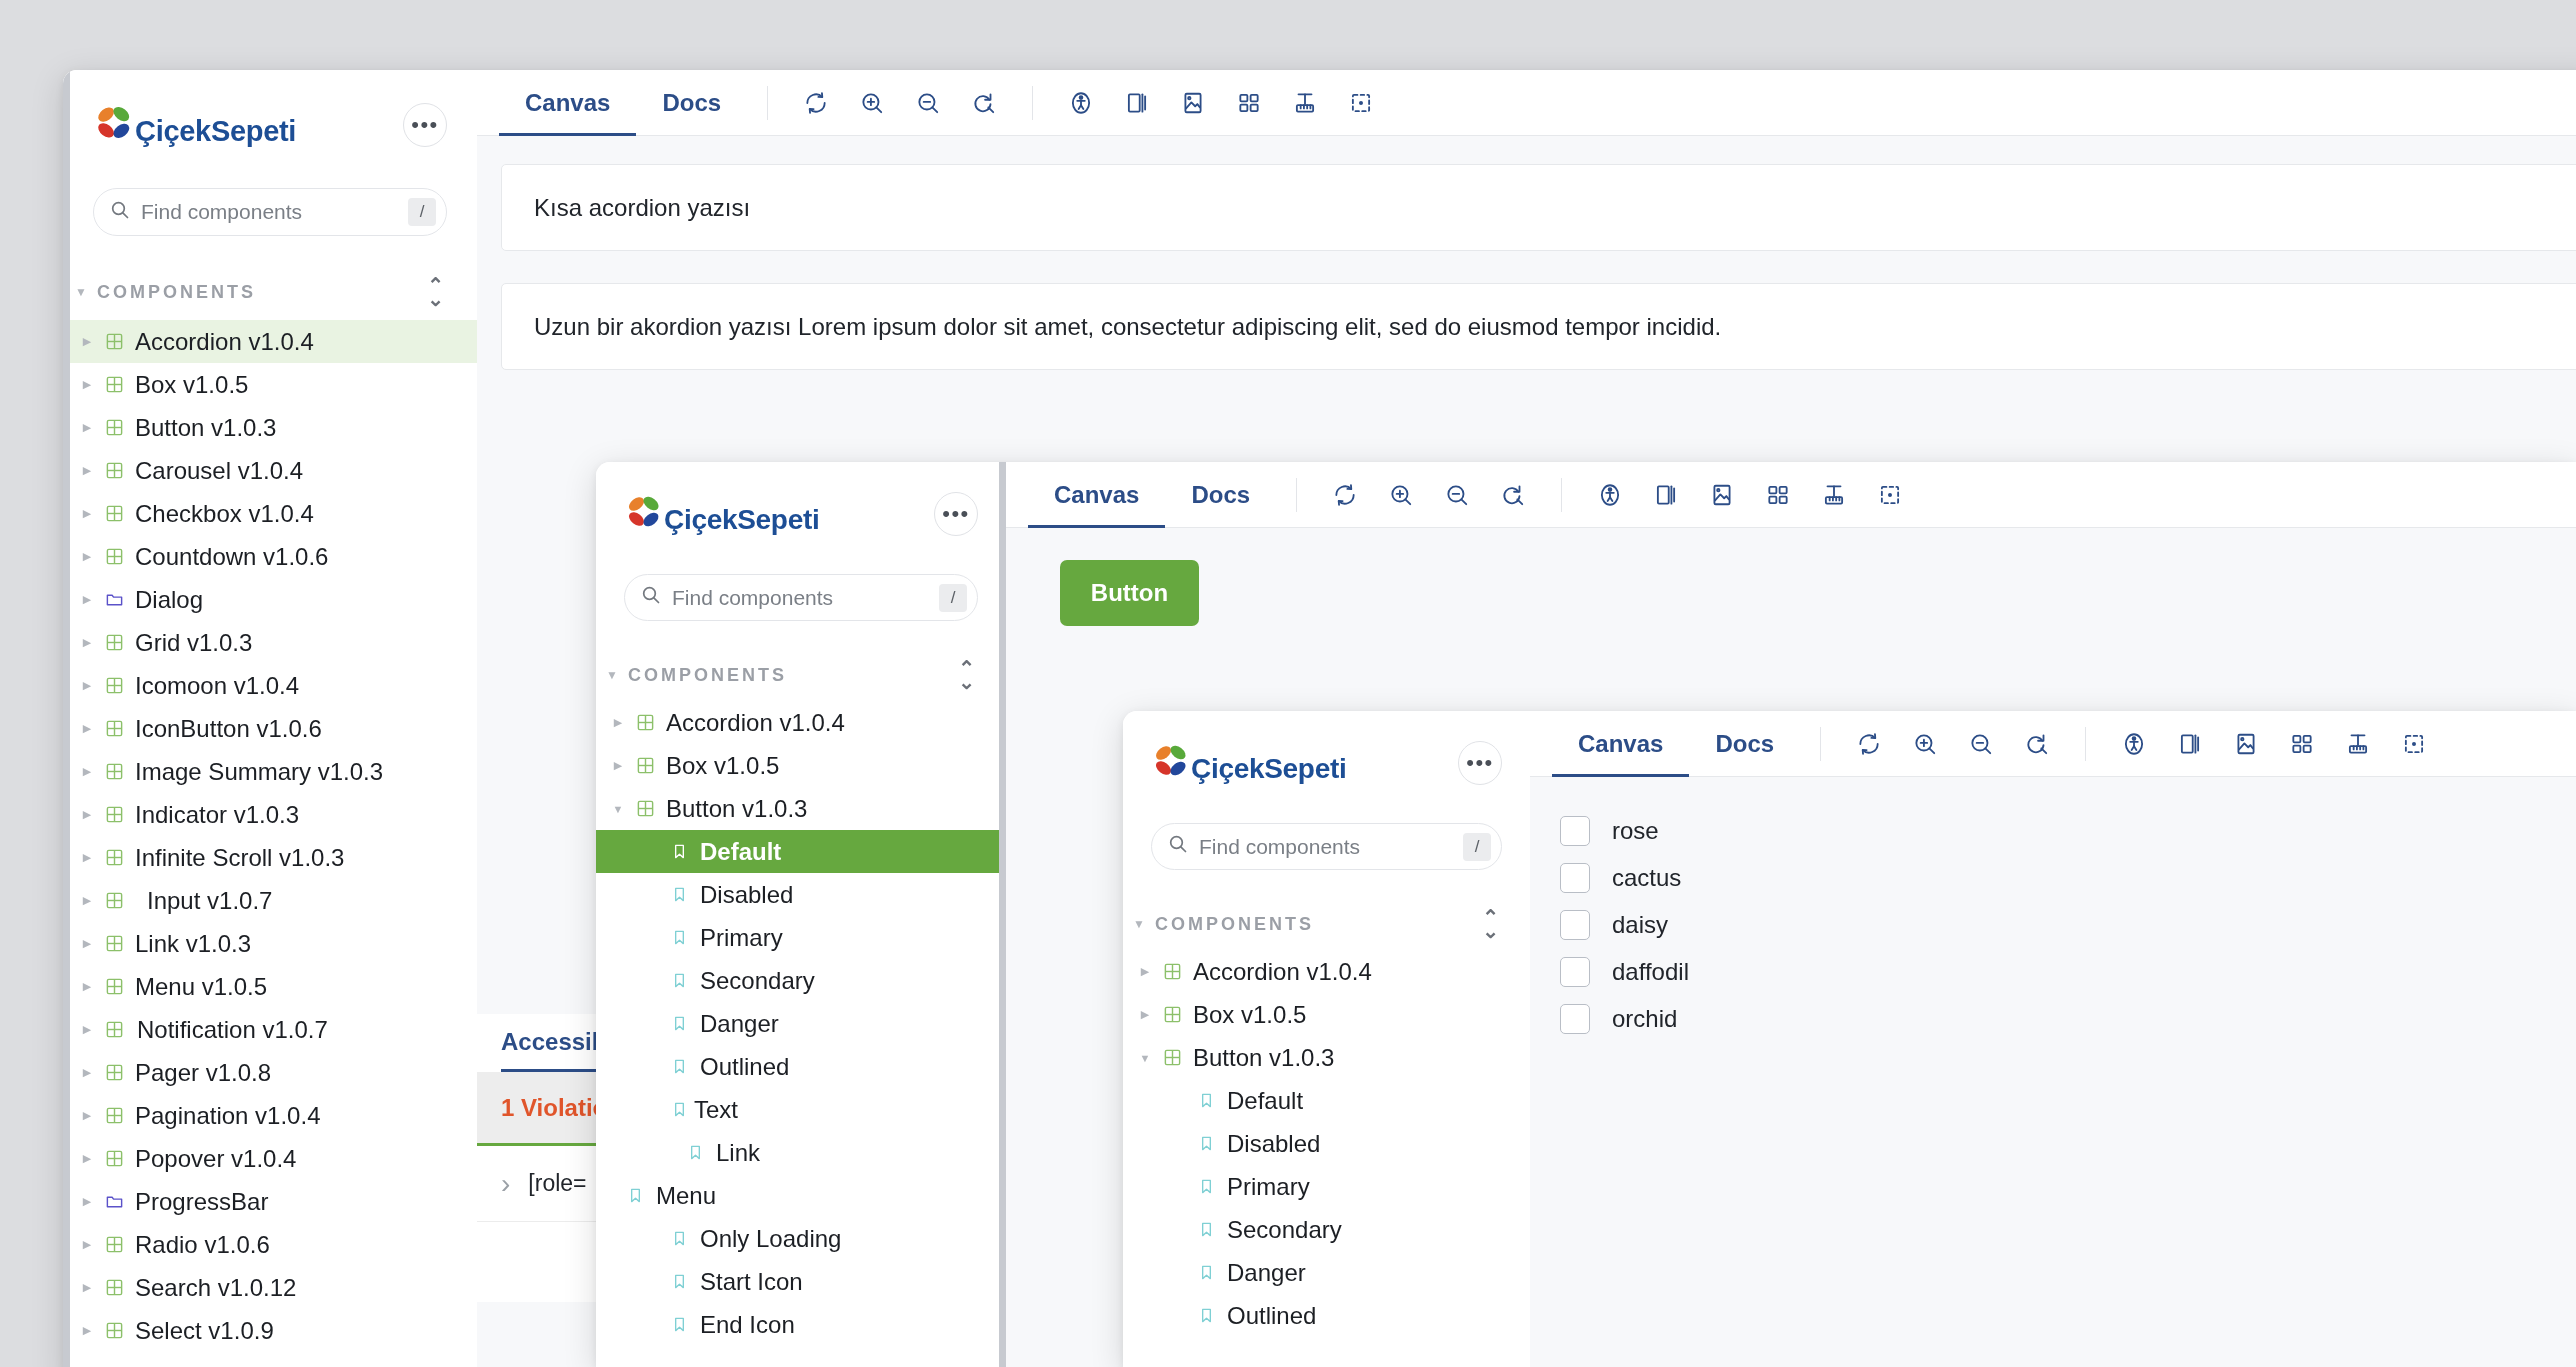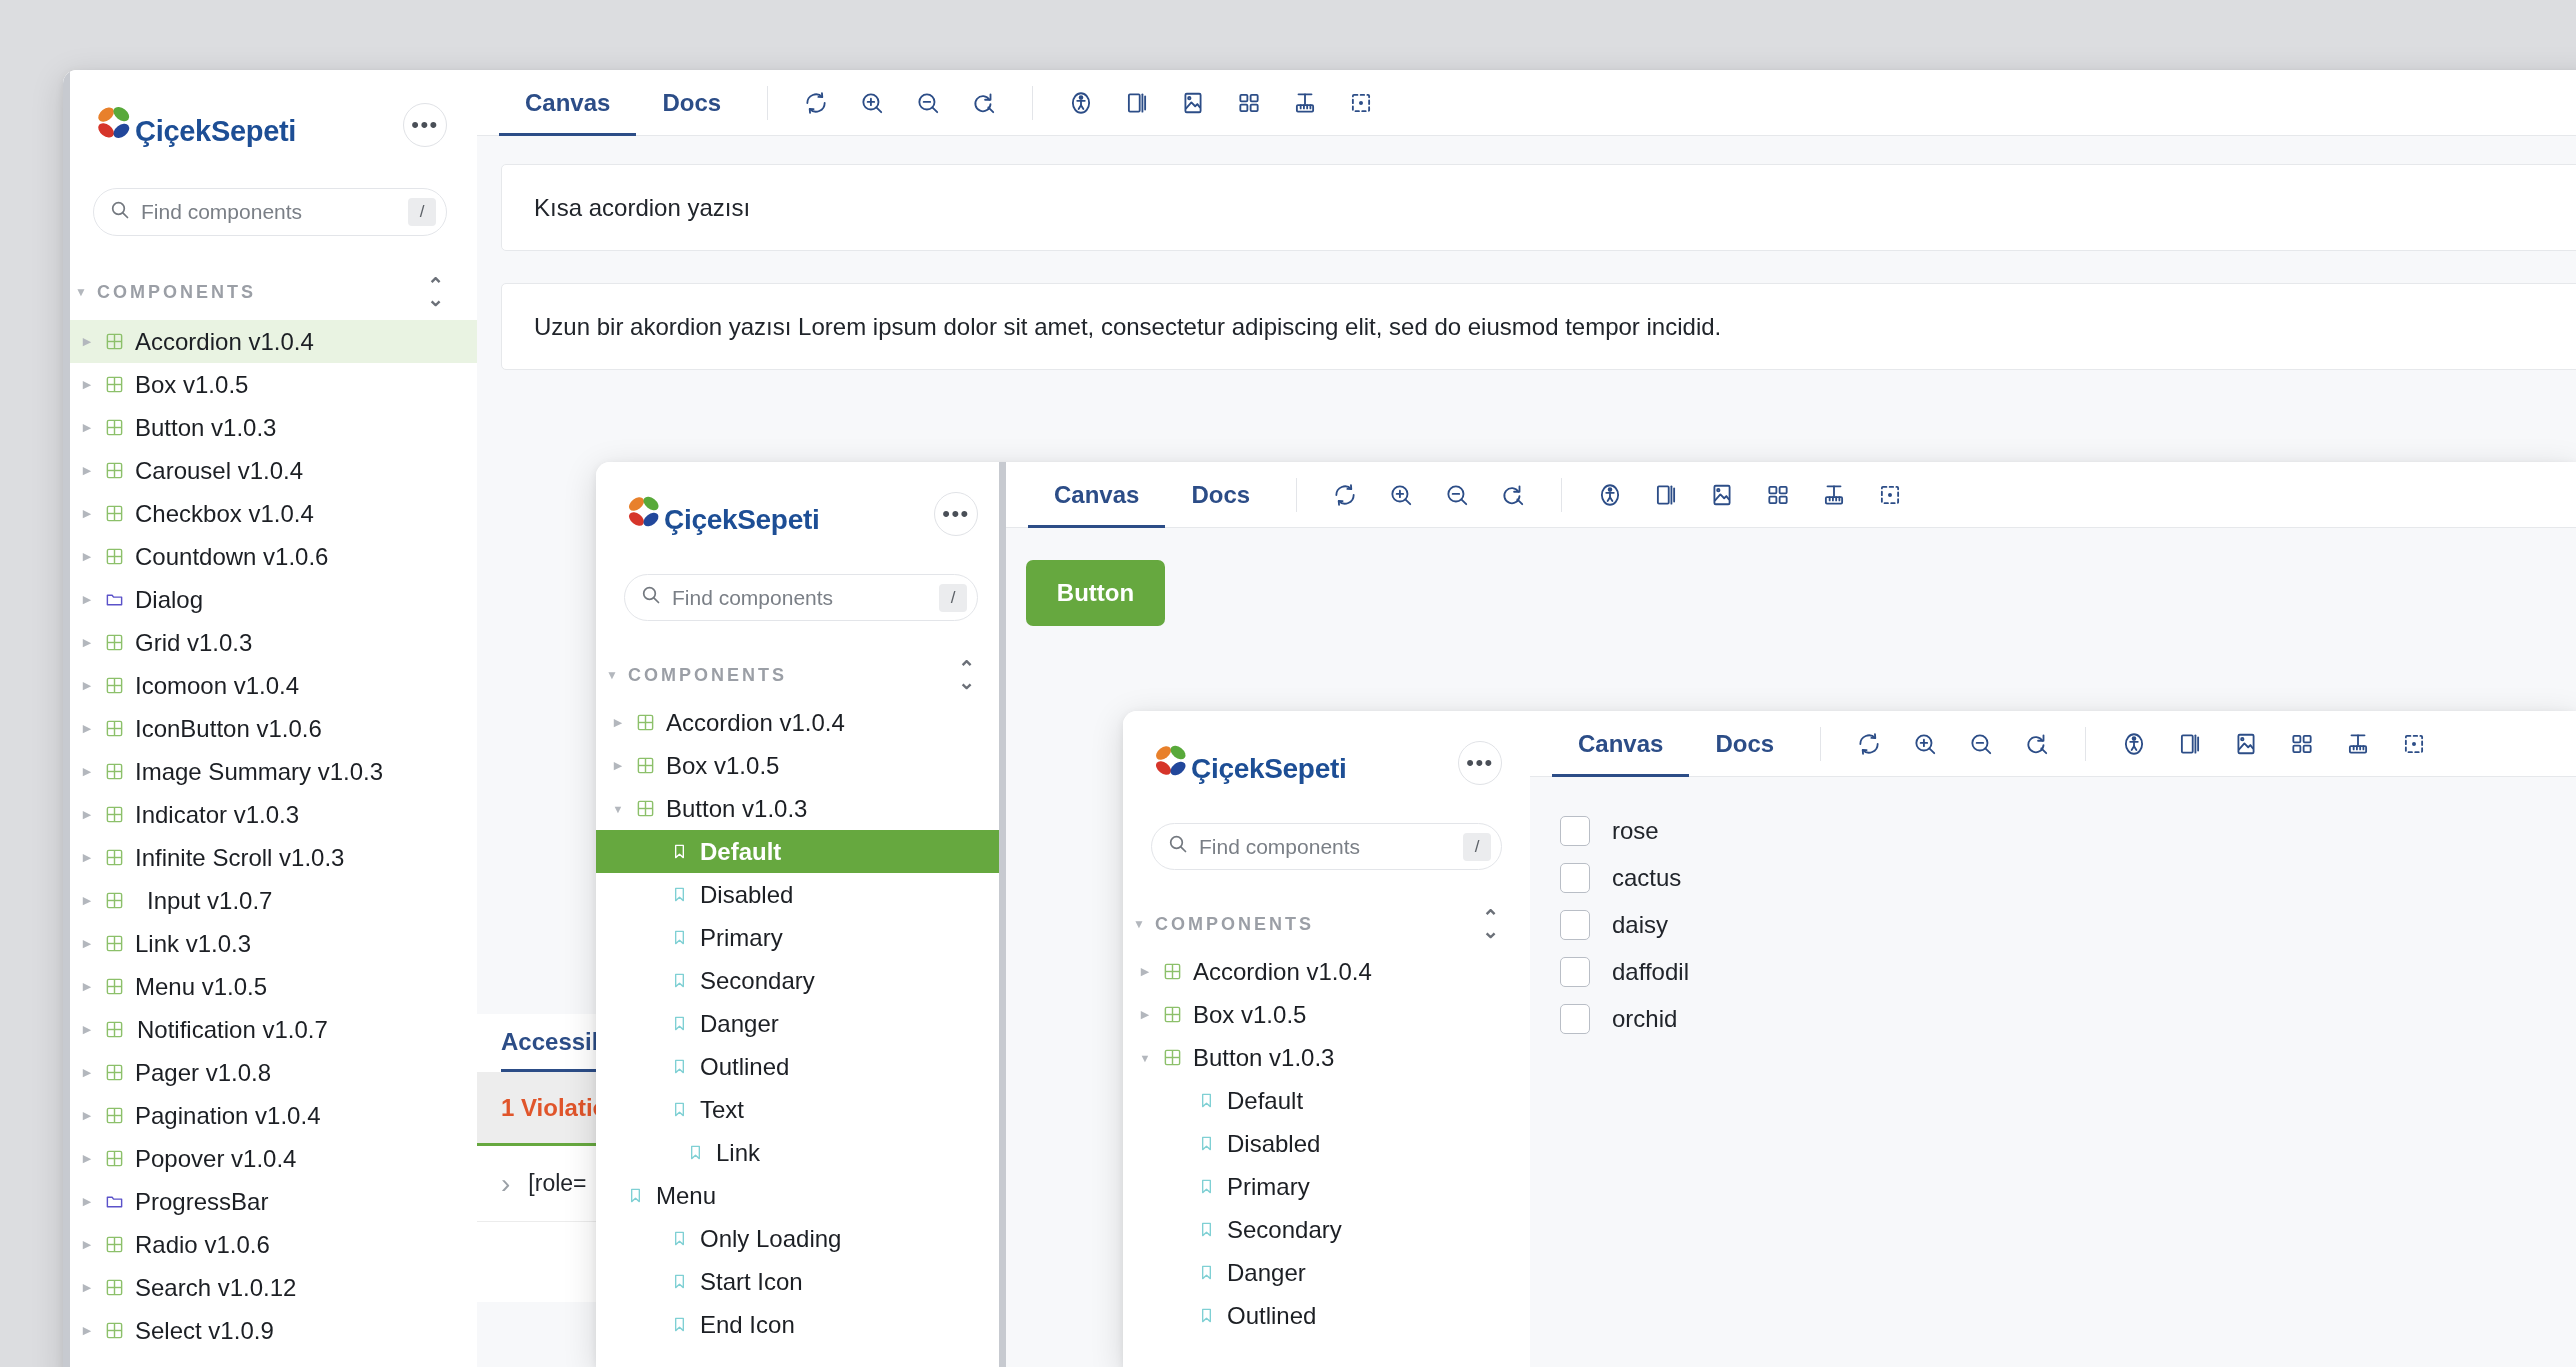--- a/index.html
+++ b/index.html
@@ -661,21 +661,21 @@
           </span>
           <span style="margin-left: 6px;">Outlined</span>
         </div>
         <div class="sb-item" style="height: 43px; font-size: 24px; padding-left: 44px;">
           <span class="caret" style="width: 24px; font-size: 11px;"></span>
           <span class="tico" style="width: 30px;">
             <svg width="17" height="17" viewBox="0 0 20 20" fill="none" stroke="#7fd0d4" stroke-width="1.6">
               <path d="M5.5 2.8h9v14.4l-4.5-4-4.5 4z" stroke-linejoin="round"></path>
             </svg>
           </span>
-          <span style="margin-left: 6px;">Text</span>
+          <span style="">Text</span>
         </div>
         <div class="sb-item" style="height: 43px; font-size: 24px; padding-left: 60px;">
           <span class="caret" style="width: 24px; font-size: 11px;"></span>
           <span class="tico" style="width: 30px;">
             <svg width="17" height="17" viewBox="0 0 20 20" fill="none" stroke="#7fd0d4" stroke-width="1.6">
               <path d="M5.5 2.8h9v14.4l-4.5-4-4.5 4z" stroke-linejoin="round"></path>
             </svg>
           </span>
           <span style="margin-left: 6px;">Link</span>
         </div>
@@ -806,21 +806,21 @@
           </div>
           <div class="tb-icon" style="width: 56px; height: 56px;">
             <svg width="26" height="26" viewBox="0 0 24 24" fill="none" stroke="#2c4d87" stroke-width="1.7" stroke-linecap="round" stroke-dasharray="3.2 3">
               <rect x="4.5" y="4.5" width="15" height="15" rx="1"></rect>
               <circle cx="12" cy="12" r="1" stroke-dasharray="0" fill="#2c4d87"></circle>
             </svg>
           </div>
         </div>
     </div>
     <div class="sb-canvas">
-      <button class="green-btn" style="margin:32px 0 0 20px; width:139px; height:66px; font-size:24px;">Button</button>
+      <button class="green-btn" style="margin:32px 0 0 54px; width:139px; height:66px; font-size:24px;">Button</button>
     </div>
   </div>
 </div>
 
 <div class="sb-window" style="left:1123px; top:711px; width:1453px; height:657px;">
 
   <div class="sb-sidebar" style="width:407px;">
     <div class="sb-brandrow" style="padding:30px 28px 0 28px;">
       <div class="brand">
         <span class="brand-logo">

